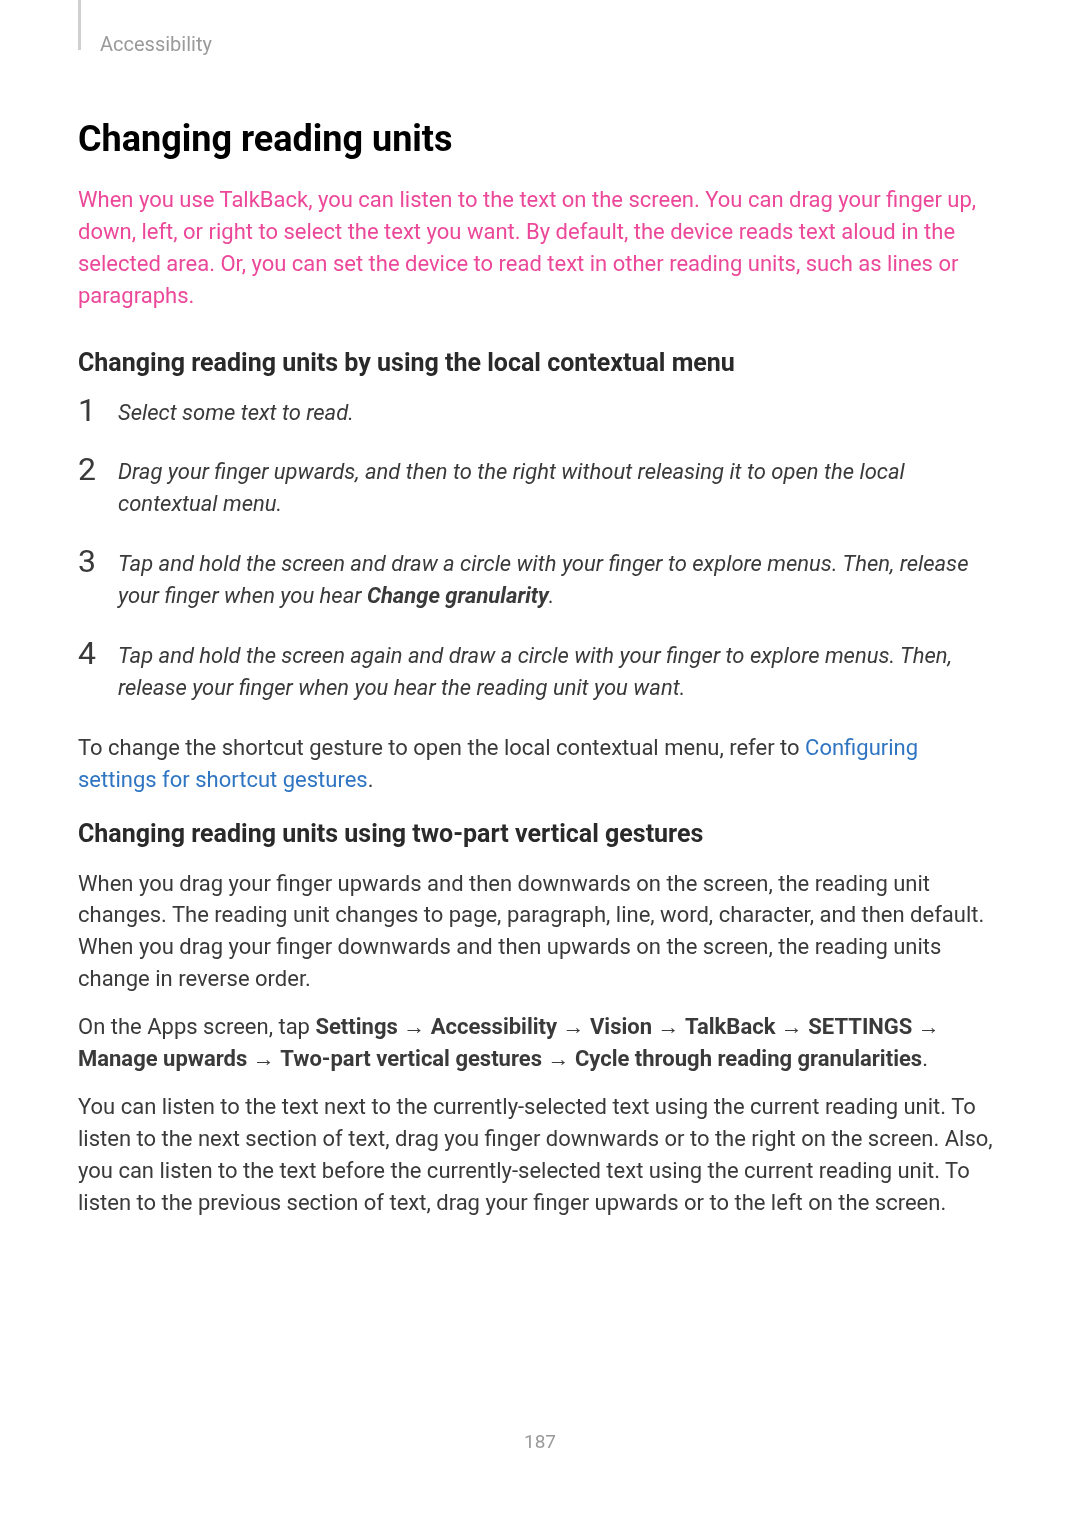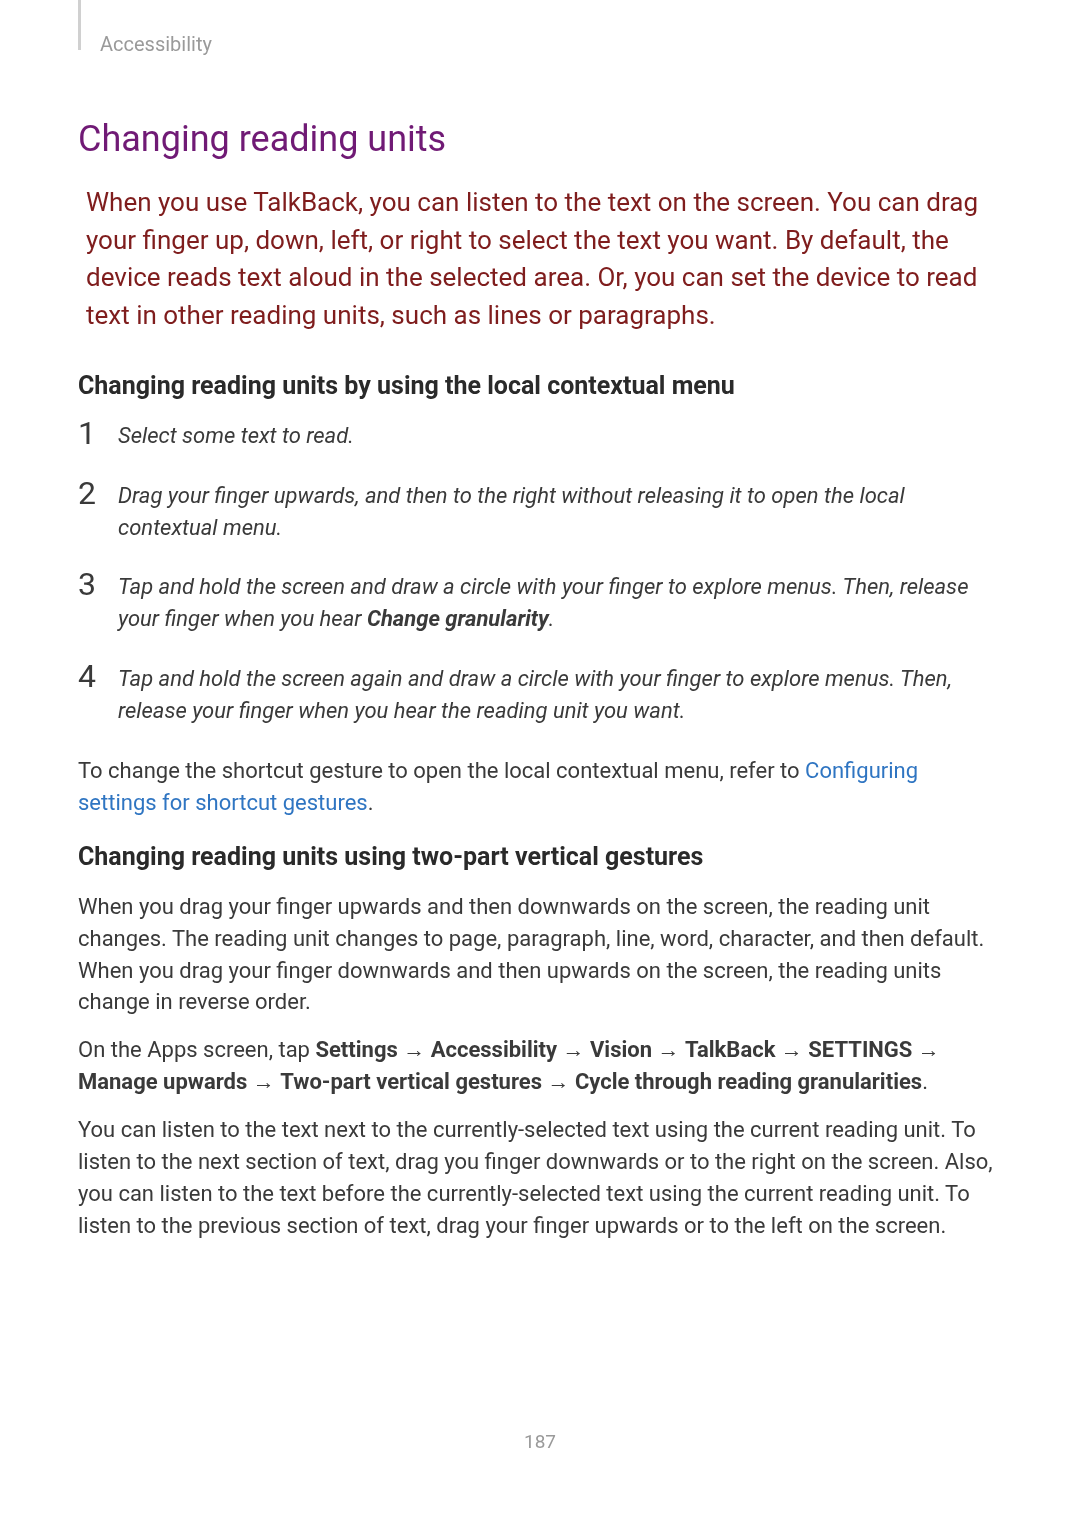--- a/index.html
+++ b/index.html
@@ -31,31 +31,30 @@
       color: #9a9a9a;
       font-weight: 400;
     }
     .content {
       position: absolute;
       left: 78px;
       top: 118px;
       width: 924px;
     }
     h1 {
-      color: #701a75;
+      color: #000000;
       font-size: 36px;
-      font-weight: 400;
+      font-weight: 700;
       margin-bottom: 24px;
     }
     .intro {
-      font-size: 26px;
+      font-size: 22px;
       line-height: 1.45;
-      color: #7f1d1d;
+      color: #ec4899;
       margin-bottom: 36px;
-      margin-left: 8px;
     }
     h2 {
       font-size: 25px;
       font-weight: 700;
       color: #2a2a2a;
       margin-bottom: 20px;
       margin-top: 16px;
     }
     .step {
       display: flex;

